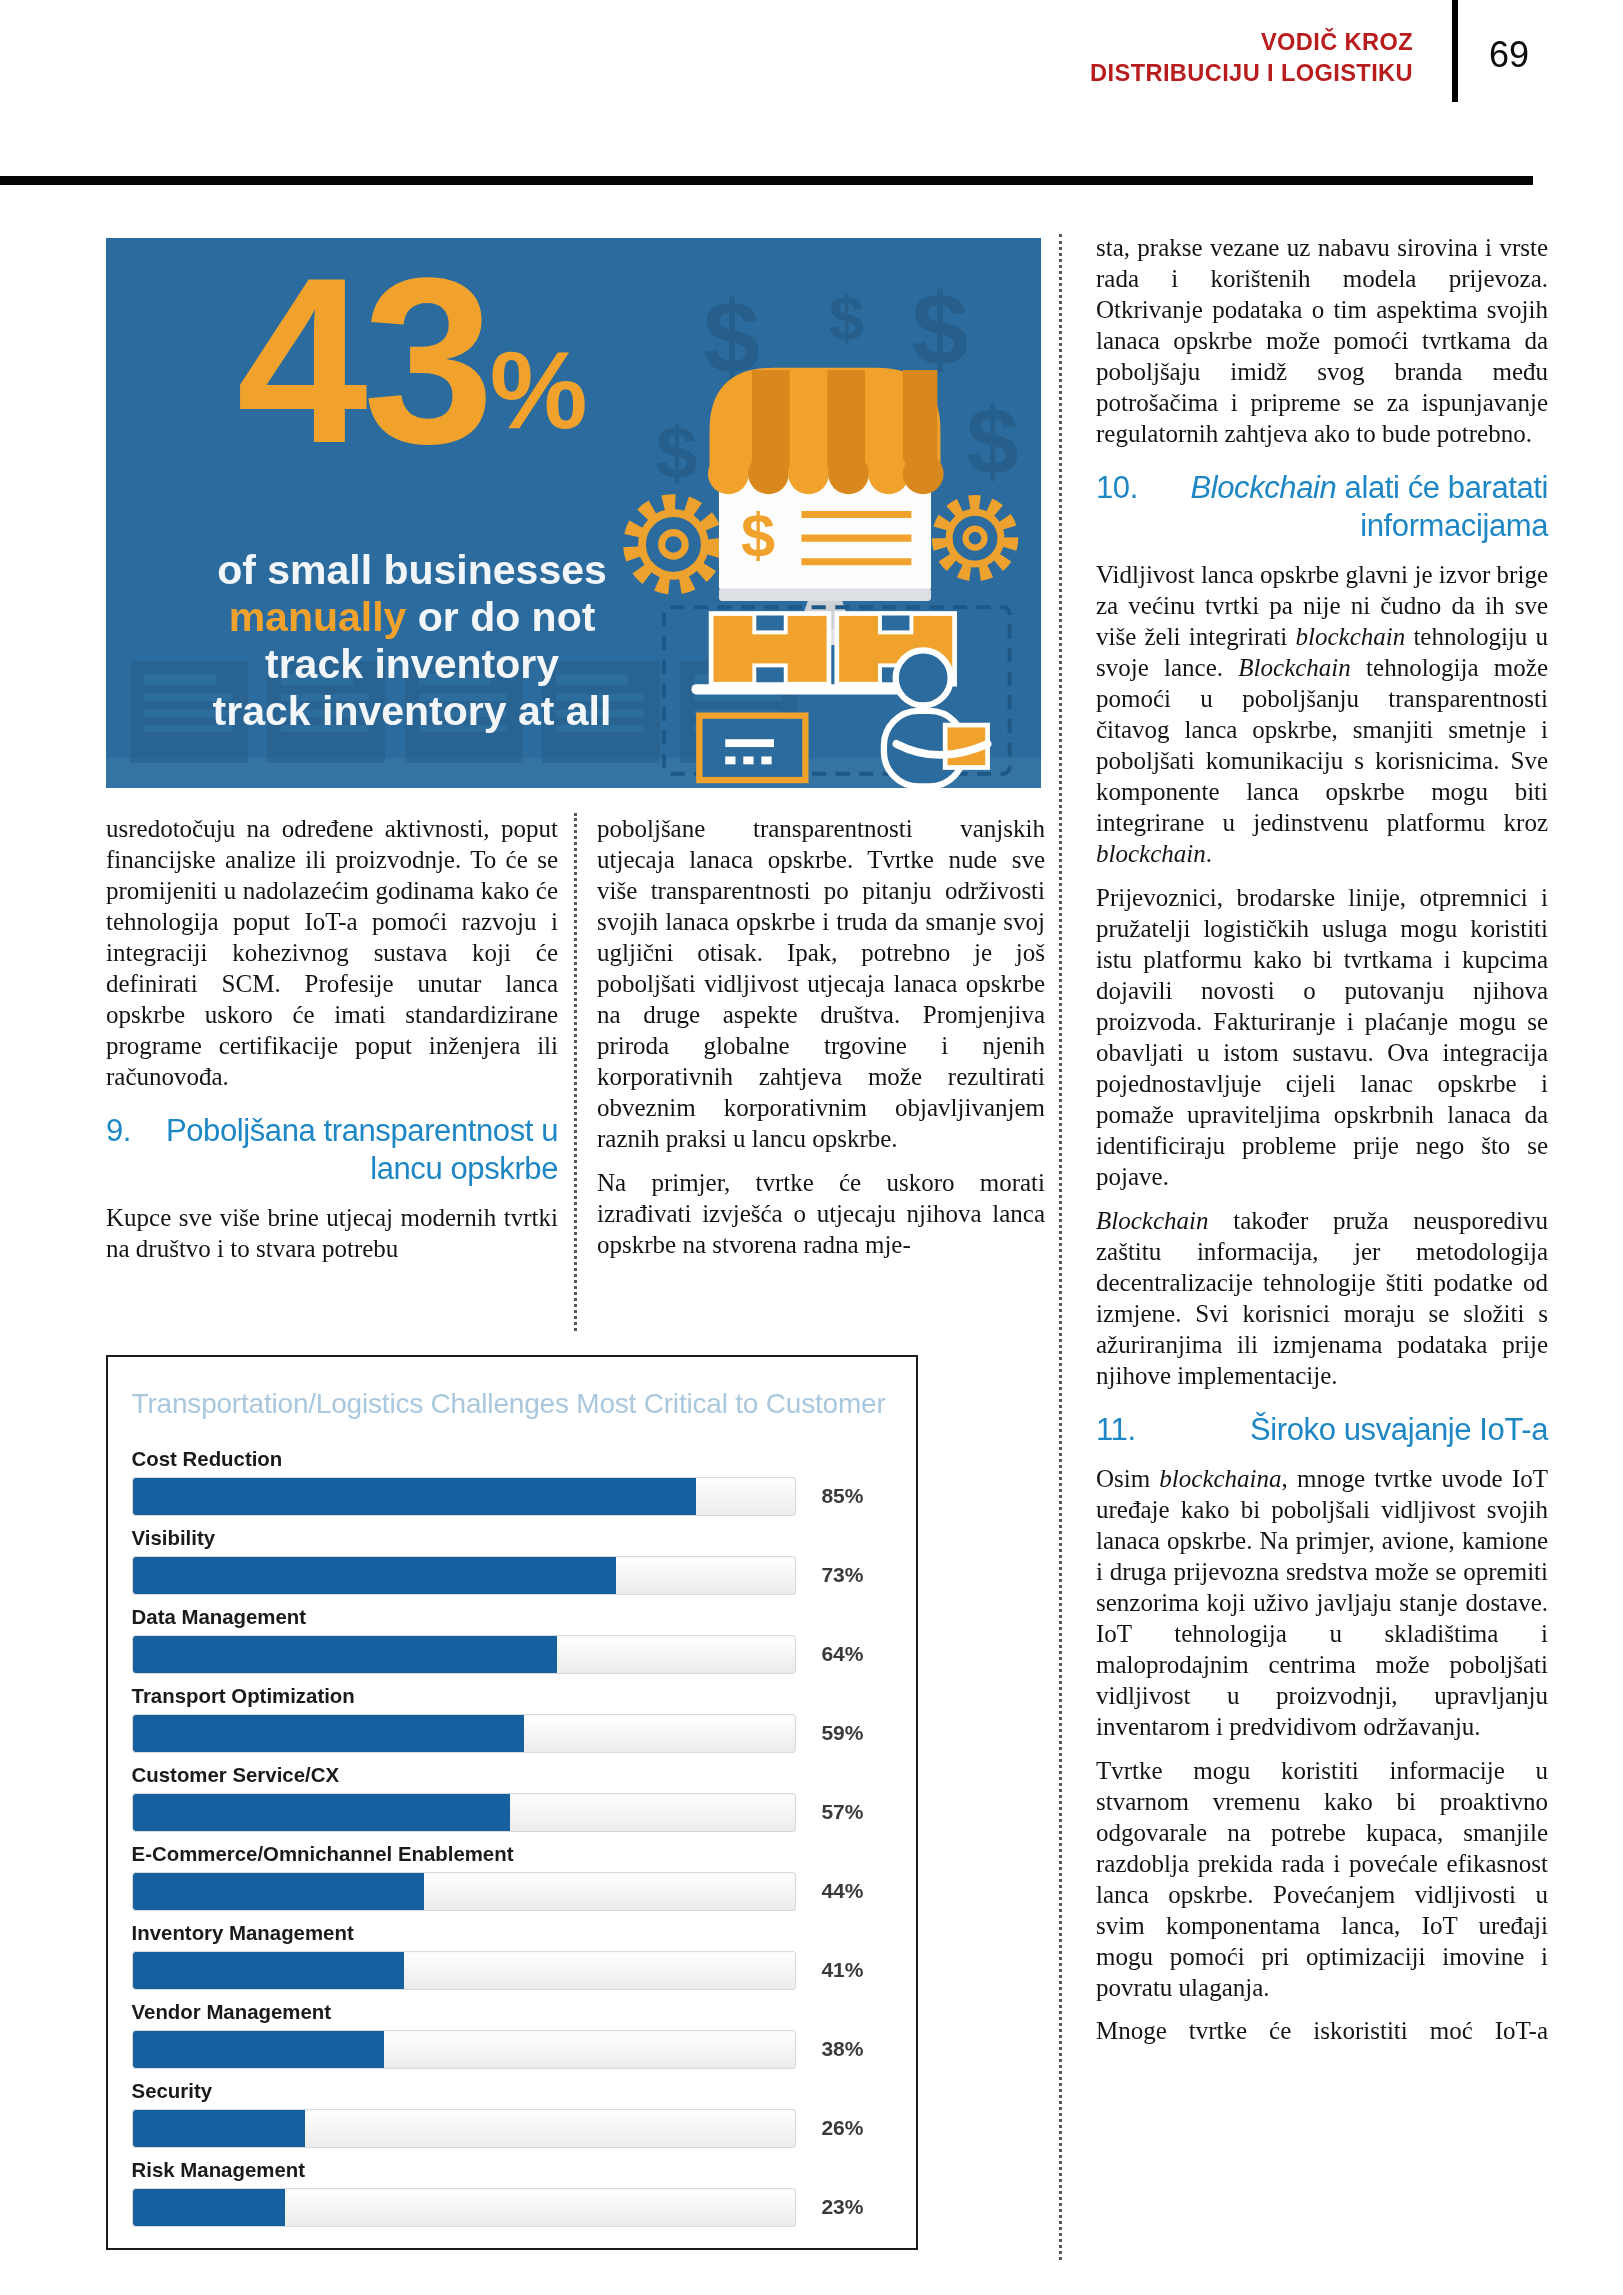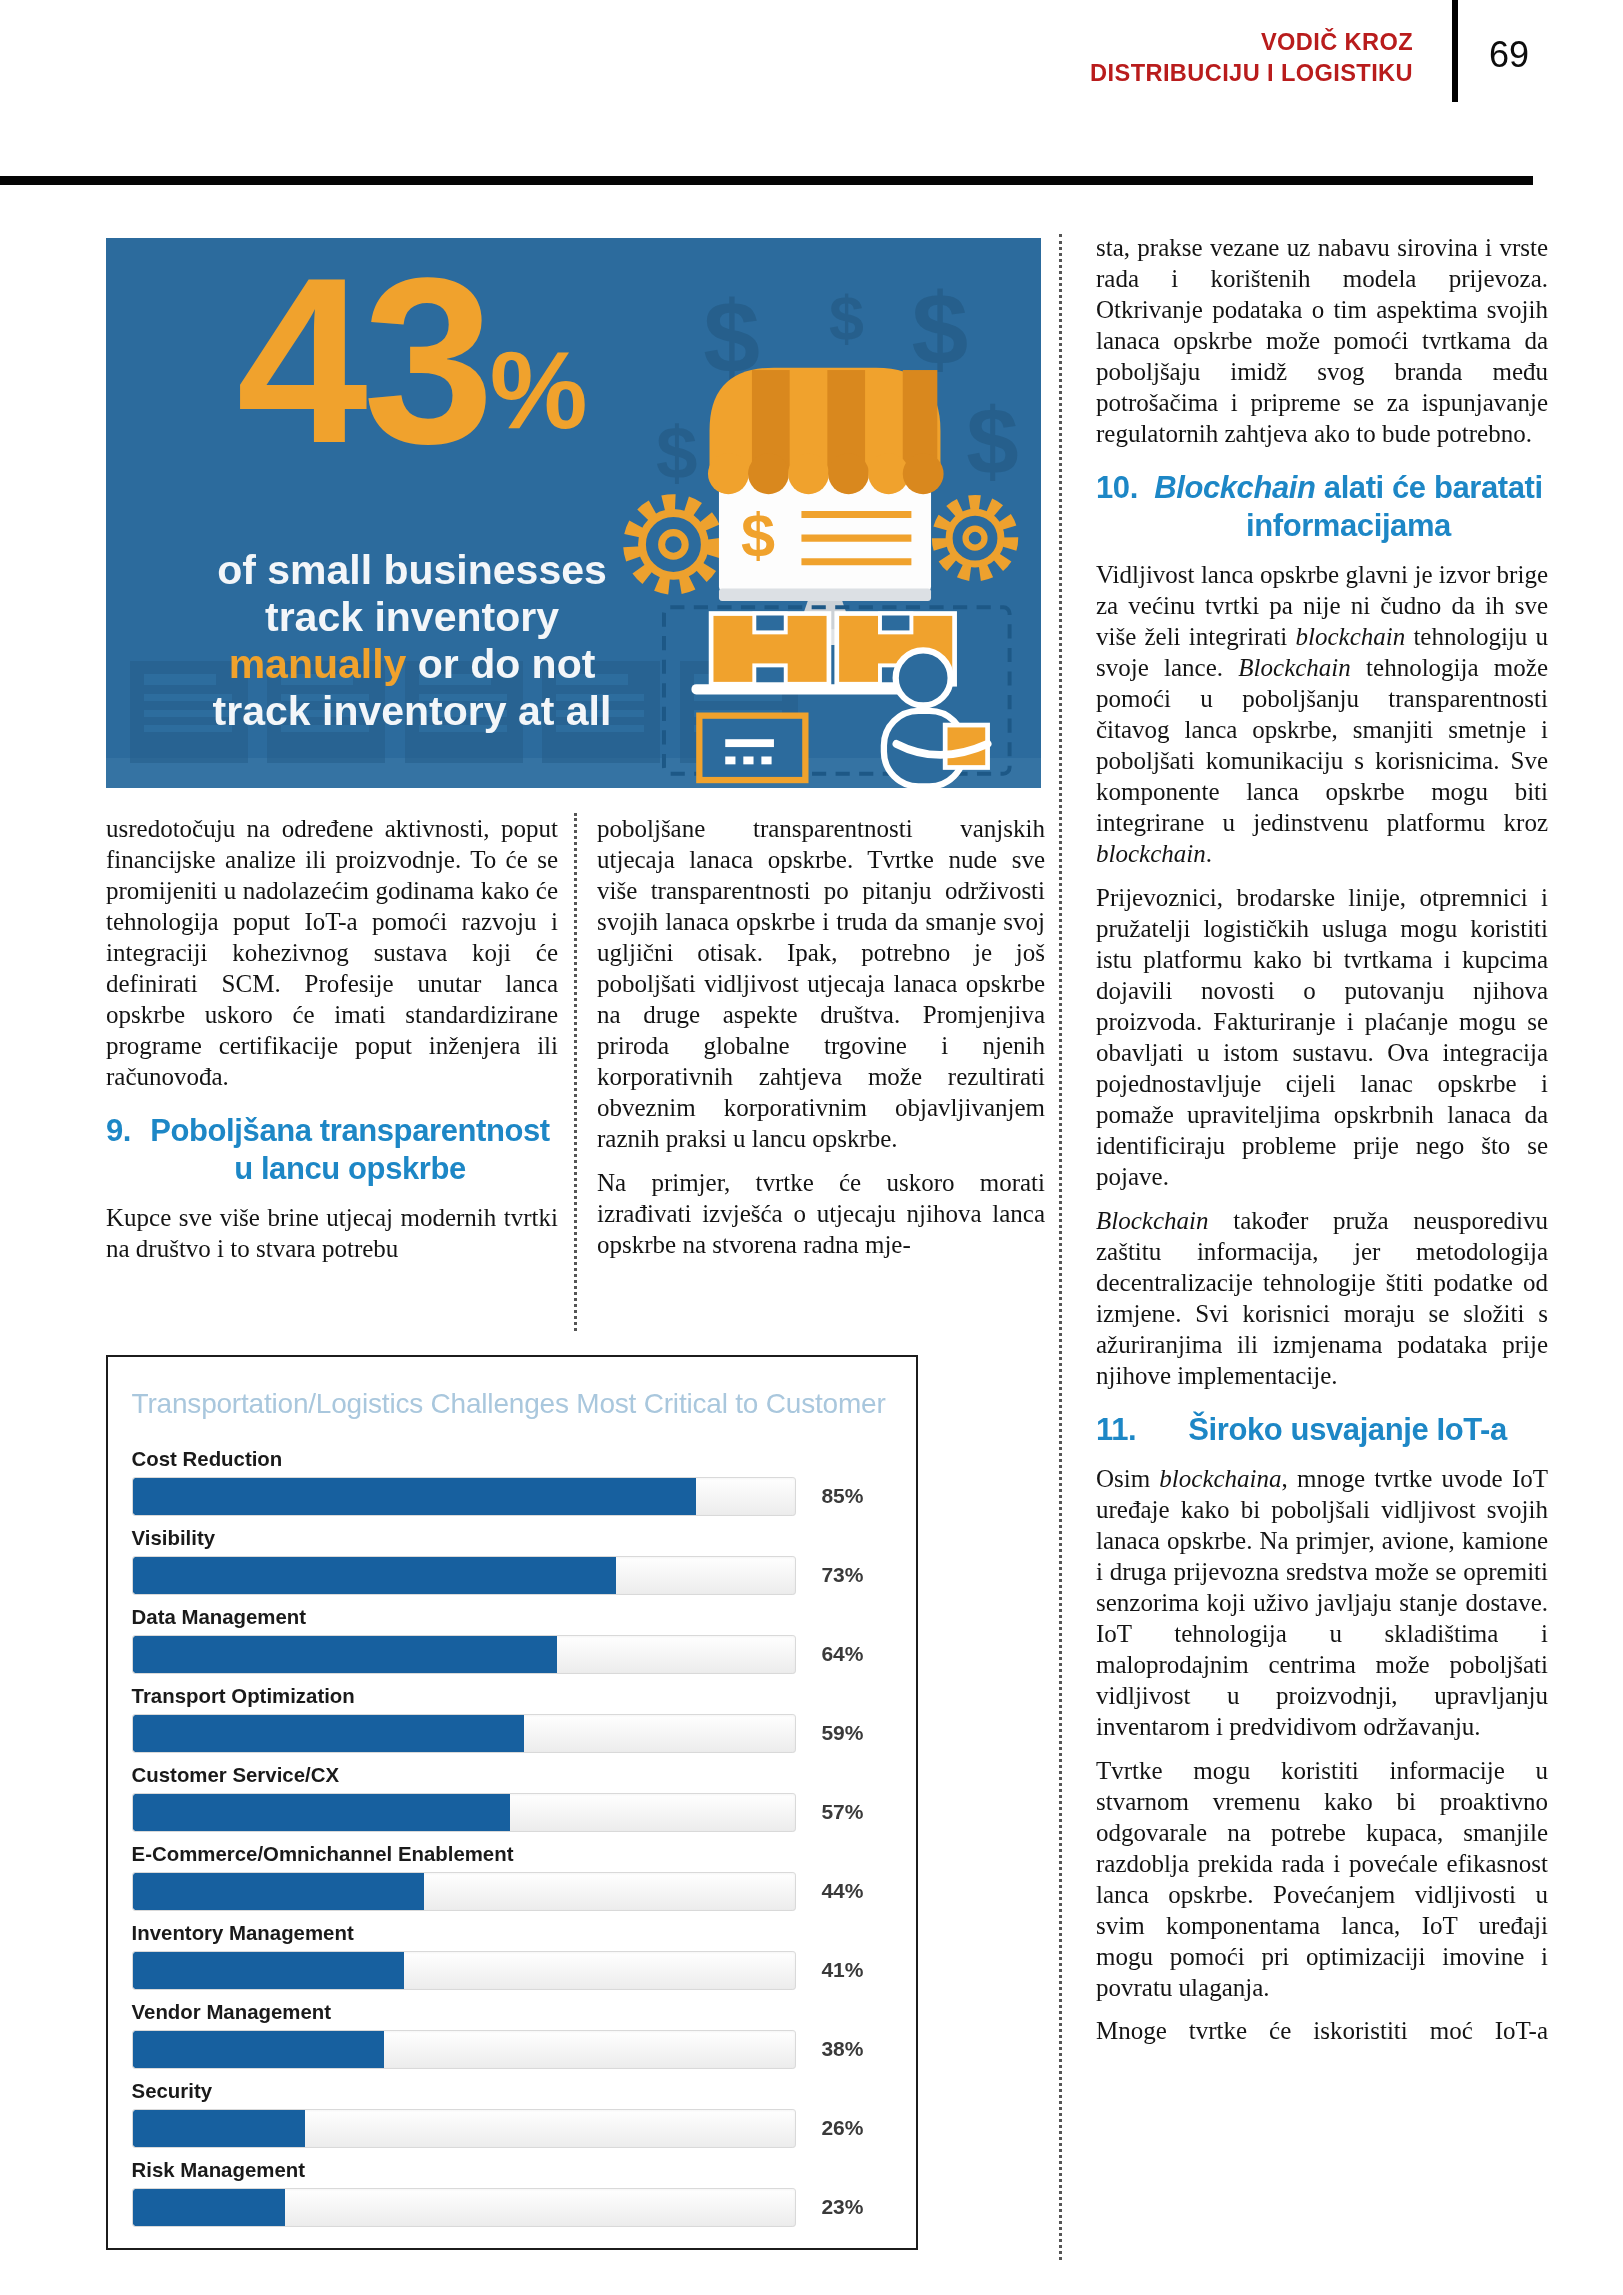--- a/index.html
+++ b/index.html
@@ -51,23 +51,23 @@
   .divider{position:absolute;width:0;border-left:3.1px dotted #555;}
   .divider-mid{left:574px;top:813px;height:518px;}
   .divider-right{left:1059px;top:234px;height:2026px;}
   
   .col{position:absolute;font-size:25px;line-height:31px;text-align:justify;}
   .col p{margin-bottom:12.6px;}
   .col-left{left:106px;top:813px;width:452px;}
   .col-middle{left:597px;top:813px;width:448px;}
   .col-right{left:1096px;top:232px;width:452px;}
   .heading{
-    display:flex;font-family:"Liberation Sans",sans-serif;font-weight:700;
+    display:flex;font-family:"Liberation Sans",sans-serif;font-weight:400;
     font-size:31px;line-height:38px;letter-spacing:-0.4px;color:var(--heading-blue);
-    margin:20.4px 0 14px 0;text-align:center;
+    margin:20.4px 0 14px 0;text-align:right;
   }
   .h-num{flex:0 0 auto;margin-right:11px;}
   .h-text{flex:1;}
   .stretch{text-align-last:justify;}
   
   .chart{
     position:absolute;left:106px;top:1355px;width:812px;height:895px;
     background:#fff;border:2.4px solid #1c1c1c;font-family:"Liberation Sans",sans-serif;
   }
   .chart-title{
@@ -99,22 +99,22 @@
   <div class="pagenum">69</div>
   <div class="rule"></div>
 
   <section class="infographic">
     <div class="info-text">
       <div class="stat">
         <span class="stat-num">43</span><span class="stat-pct">%</span>
       </div>
       <div class="caption">
         <div><span>of small businesses</span></div>
+        <div><span class="hl">manually</span><span> or do not</span></div>
         <div><span>track inventory</span></div>
-        <div><span class="hl">manually</span><span> or do not</span></div>
         <div><span>track inventory at all</span></div>
       </div>
     </div>
 
     <div class="cards">
       <div class="card">
           <div class="bar"></div>
           <div class="line"></div>
           <div class="line"></div>
           <div class="line"></div>

